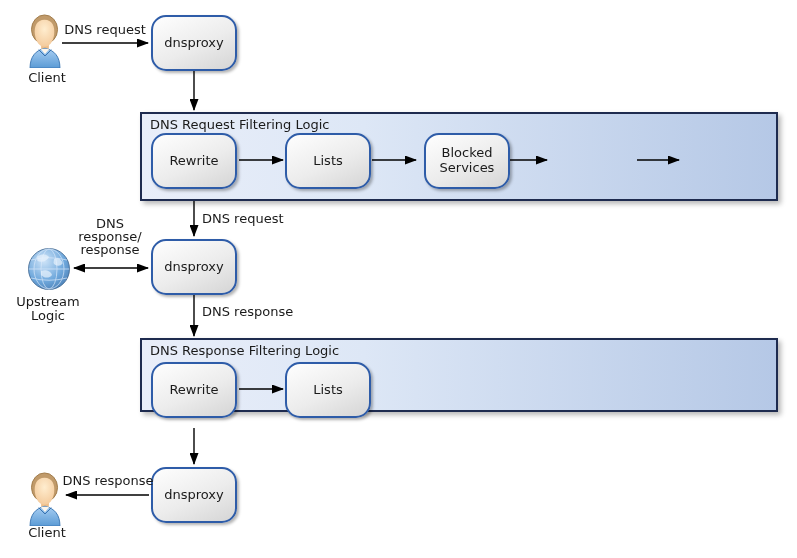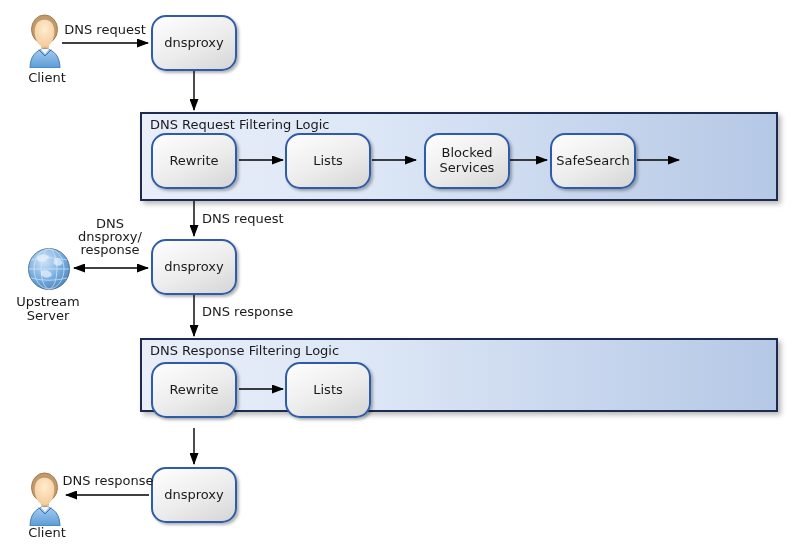--- a/index.html
+++ b/index.html
@@ -83,21 +83,20 @@
 
   <div class="node" style="left:151px;top:15px">dnsproxy</div>
 
   <div class="container" style="left:140px;top:112px;width:638px;height:89px">
     <div class="container-title">DNS Request Filtering Logic</div>
   </div>
   <div class="node step" style="left:151px;top:133px">Rewrite</div>
   <div class="node step" style="left:285px;top:133px">Lists</div>
   <div class="node step" style="left:424px;top:133px">Blocked
 Services</div>
-  <div class="node step" style="left:550px;top:133px">SafeSearch</div>
 
   <div class="lbl" style="left:202px;top:212px">DNS request</div>
 
   <svg class="icon" style="left:27px;top:247px" width="44" height="44" viewBox="0 0 44 44">
     <defs>
       <radialGradient id="globeG" cx="0.38" cy="0.3" r="0.9">
         <stop offset="0" stop-color="#cfe4f8"></stop>
         <stop offset="0.55" stop-color="#6fa8dc"></stop>
         <stop offset="1" stop-color="#3c6ea5"></stop>
       </radialGradient>
@@ -110,24 +109,24 @@
       <line x1="1.6" y1="22" x2="42.4" y2="22"></line>
       <path d="M4,31 Q22,35.5 40,31"></path>
     </g>
     <g fill="#e9f3fd" opacity="0.7">
       <path d="M10,10 C14,6.5 20,7 22,10 C20,14 14.5,16 10.5,14 Z"></path>
       <path d="M27,12 C31,10 35,12.5 35.5,16.5 C33,20 28,19 26.5,16 Z"></path>
       <path d="M14,24 C18,22 24,24 25,28 C22,32 16,31 14,27.5 Z"></path>
     </g>
   </svg>
   <div class="lbl center" style="left:6px;top:295px;width:84px">Upstream
-Server</div>
+Logic</div>
 
   <div class="lbl center" style="left:72px;top:217px;width:76px;line-height:13px">DNS
-dnsproxy/
+response/
 response</div>
 
   <div class="node" style="left:151px;top:239px">dnsproxy</div>
 
   <div class="lbl" style="left:202px;top:305px">DNS response</div>
 
   <div class="container" style="left:140px;top:338px;width:638px;height:74px">
     <div class="container-title">DNS Response Filtering Logic</div>
   </div>
   <div class="node step" style="left:151px;top:362px">Rewrite</div>

